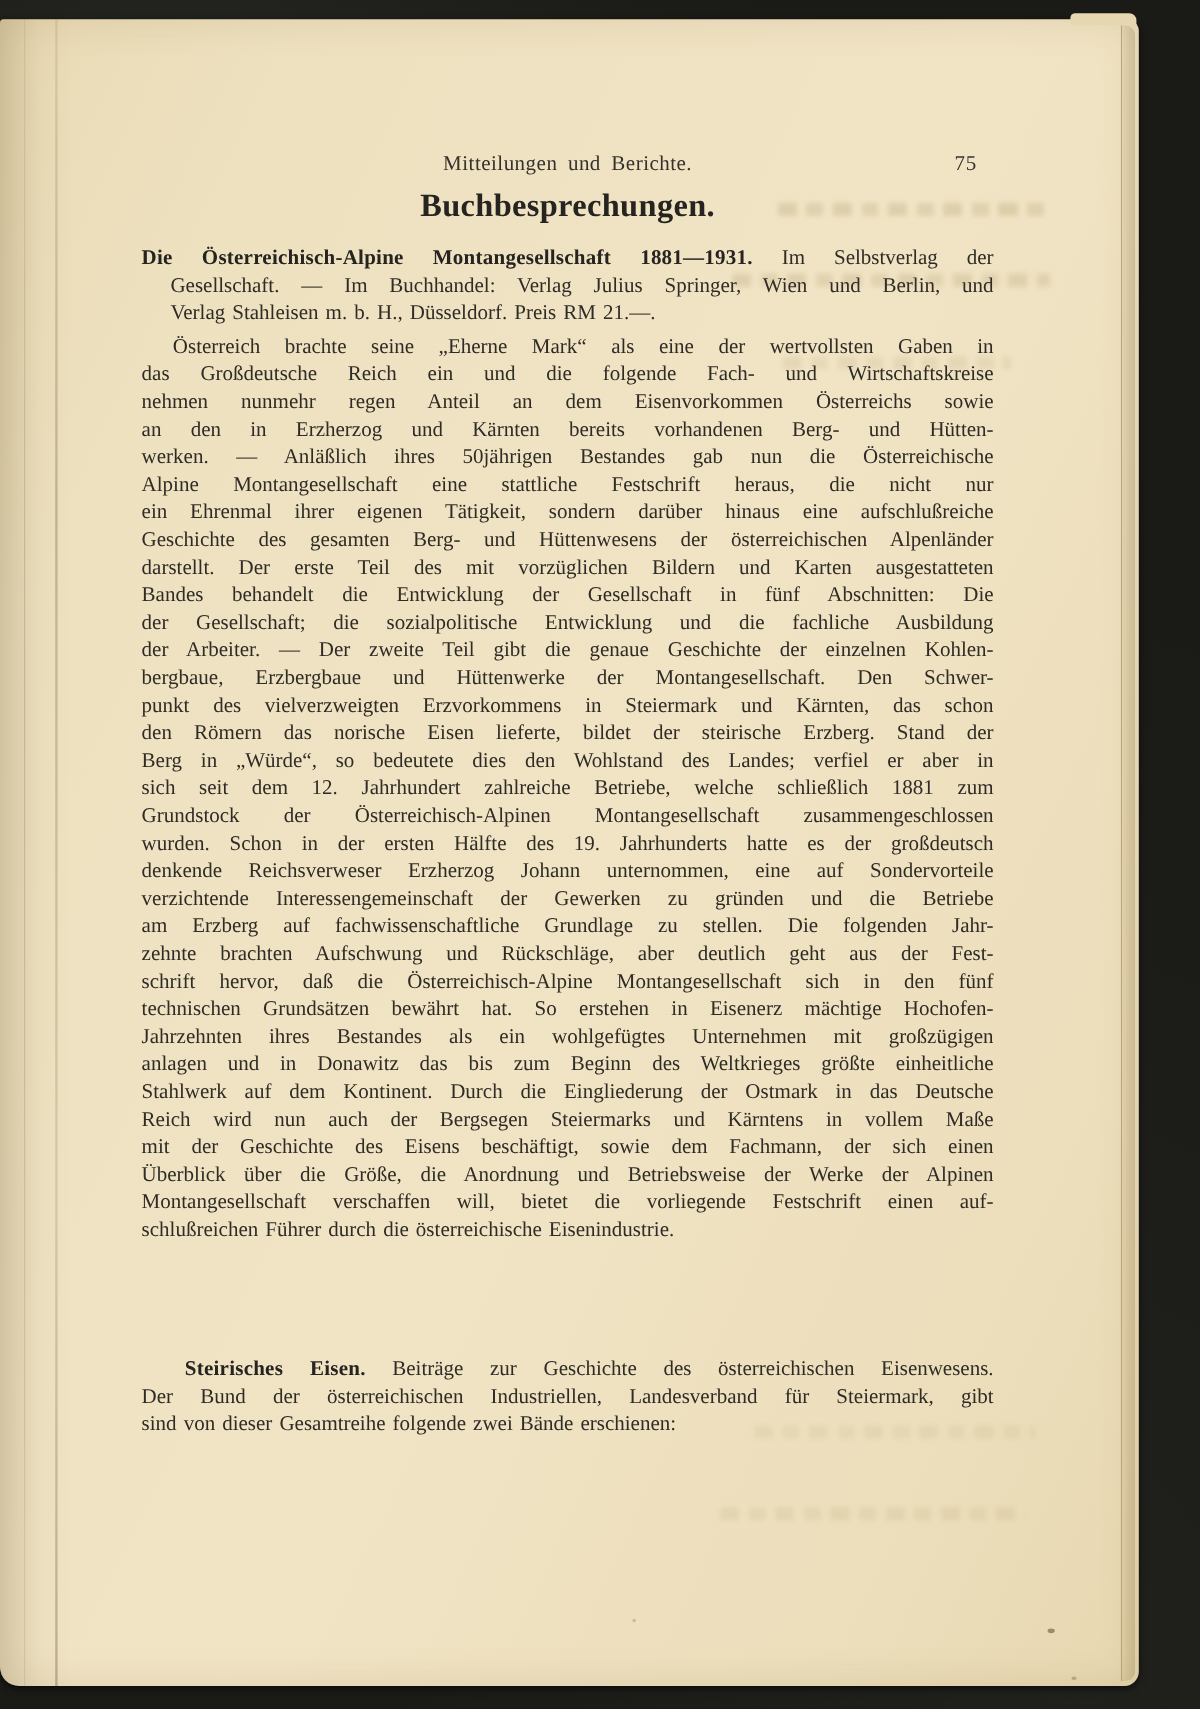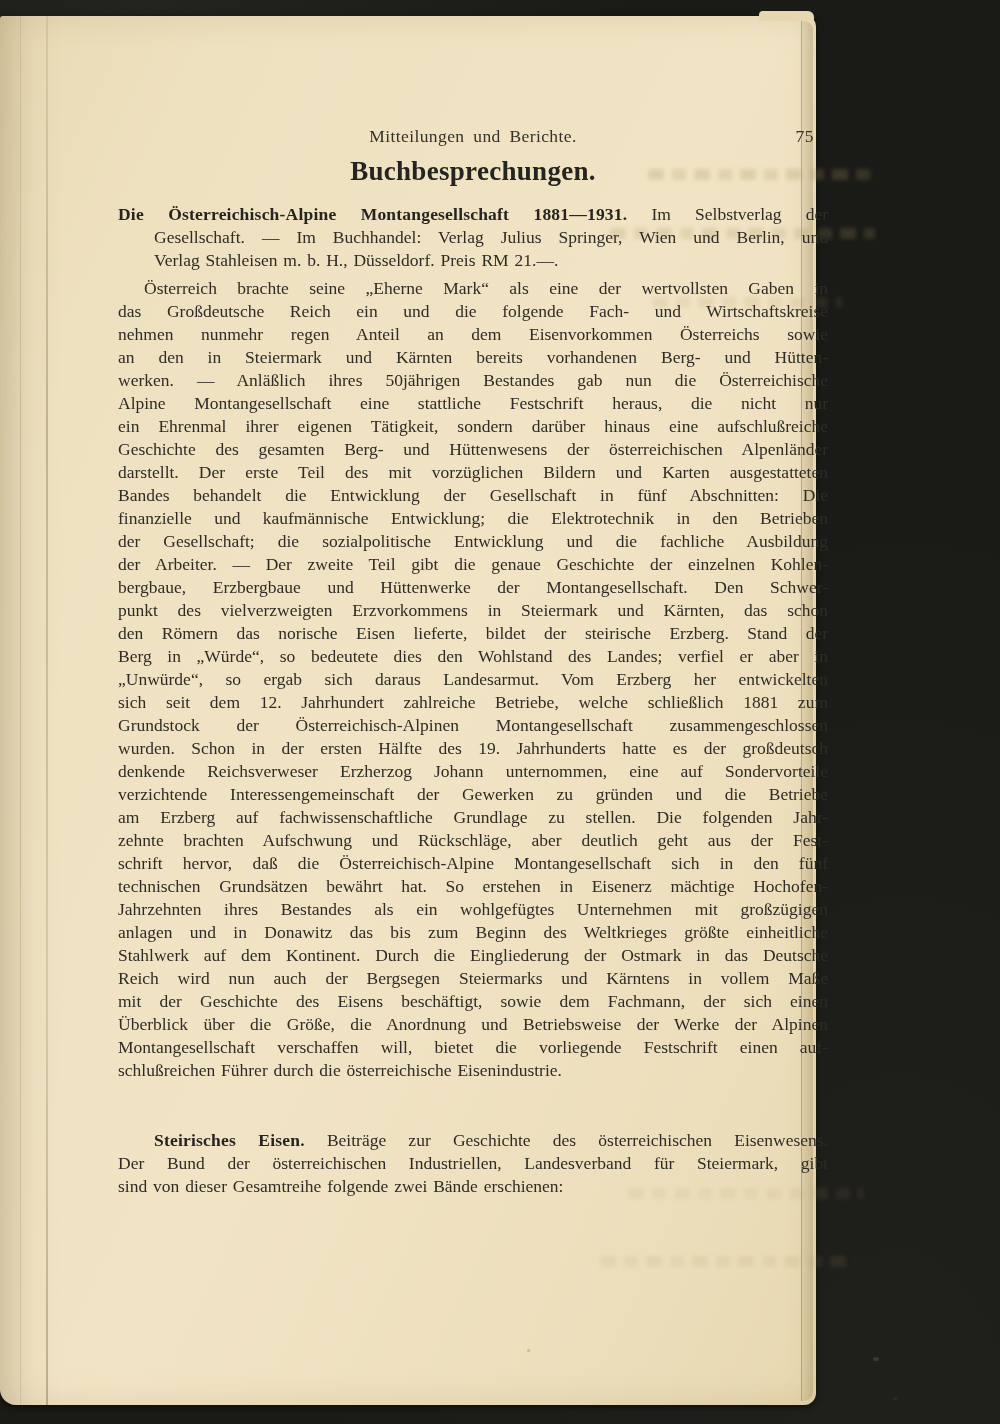--- a/index.html
+++ b/index.html
@@ -10,21 +10,21 @@
   }
   
   .bed-noise{
     position:absolute;inset:0;
     background:
       radial-gradient(ellipse at 15% 0%, rgba(60,60,55,.25), transparent 40%),
       radial-gradient(ellipse at 90% 100%, rgba(55,55,50,.2), transparent 45%);
   }
   
   .page{
-    position:absolute;left:0;top:16px;width:816px;height:1389px;
+    position:absolute;left:0;top:16px;width:949px;height:1389px;
     background:linear-gradient(115deg,#e9dab4 0%,#eee1c0 16%,#f1e4c5 52%,#ecdebb 84%,#e7d8b1 100%);
     border-radius:3px 10px 12px 16px;
     box-shadow:inset 0 0 34px rgba(120,95,45,.14), 0 2px 6px rgba(0,0,0,.55);
   }
   .corner-tab{
     position:absolute;right:2px;top:-5px;width:55px;height:10px;
     background:#e6d7b0;border-radius:4px 6px 0 0;
   }
   .gutter-shade{
     position:absolute;left:0;top:0;bottom:0;width:62px;
@@ -56,21 +56,21 @@
     font-size:27px;font-weight:bold;color:#262420;letter-spacing:.3px;
   }
   .entry1head{position:absolute;left:118px;top:187px;width:710px;}
   .body1{position:absolute;left:118px;top:261px;width:710px;}
   .entry2{position:absolute;left:118px;top:1113px;width:710px;}
   .tline{
     font-size:17.5px;line-height:23px;color:#2f2c26;
     text-align:justify;text-align-last:justify;word-spacing:1.5px;
   }
   .tline.last{text-align-last:left;}
-  .hang{margin-left:36px;}
+  .hang{margin-left:24px;}
   .indent{text-indent:26px;}
   .indent2{text-indent:36px;}
   .lead-bold{font-weight:bold;letter-spacing:.2px;color:#262420;}
   
   .ghost{
     position:absolute;height:11px;border-radius:2px;filter:blur(2px);
     background:repeating-linear-gradient(90deg,
       rgba(165,145,95,.45) 0 16px, transparent 16px 24px,
       rgba(165,145,95,.40) 24px 38px, transparent 38px 46px);
   }
@@ -115,35 +115,33 @@
   <div class="entry1head">
     <div class="tline"><span class="lead-bold">Die Österreichisch-Alpine Montangesellschaft 1881—1931.</span> <span>Im Selbstverlag der</span></div>
     <div class="tline hang">Gesellschaft. — Im Buchhandel: Verlag Julius Springer, Wien und Berlin, und</div>
     <div class="tline hang last">Verlag Stahleisen m. b. H., Düsseldorf. Preis RM 21.—.</div>
   </div>
 
   <div class="body1">
       <div class="tline indent">Österreich brachte seine „Eherne Mark“ als eine der wertvollsten Gaben in</div>
       <div class="tline">das Großdeutsche Reich ein und die folgende Fach- und Wirtschaftskreise</div>
       <div class="tline">nehmen nunmehr regen Anteil an dem Eisenvorkommen Österreichs sowie</div>
-      <div class="tline">an den in Steiermark und Kärnten bereits vorhandenen Berg- und Hütten-</div>
+      <div class="tline">an den in Erzherzog und Kärnten bereits vorhandenen Berg- und Hütten-</div>
       <div class="tline">werken. — Anläßlich ihres 50jährigen Bestandes gab nun die Österreichische</div>
       <div class="tline">Alpine Montangesellschaft eine stattliche Festschrift heraus, die nicht nur</div>
       <div class="tline">ein Ehrenmal ihrer eigenen Tätigkeit, sondern darüber hinaus eine aufschlußreiche</div>
       <div class="tline">Geschichte des gesamten Berg- und Hüttenwesens der österreichischen Alpenländer</div>
       <div class="tline">darstellt. Der erste Teil des mit vorzüglichen Bildern und Karten ausgestatteten</div>
       <div class="tline">Bandes behandelt die Entwicklung der Gesellschaft in fünf Abschnitten: Die</div>
-      <div class="tline">finanzielle und kaufmännische Entwicklung; die Elektrotechnik in den Betrieben</div>
       <div class="tline">der Gesellschaft; die sozialpolitische Entwicklung und die fachliche Ausbildung</div>
       <div class="tline">der Arbeiter. — Der zweite Teil gibt die genaue Geschichte der einzelnen Kohlen-</div>
       <div class="tline">bergbaue, Erzbergbaue und Hüttenwerke der Montangesellschaft. Den Schwer-</div>
       <div class="tline">punkt des vielverzweigten Erzvorkommens in Steiermark und Kärnten, das schon</div>
       <div class="tline">den Römern das norische Eisen lieferte, bildet der steirische Erzberg. Stand der</div>
       <div class="tline">Berg in „Würde“, so bedeutete dies den Wohlstand des Landes; verfiel er aber in</div>
-      <div class="tline">„Unwürde“, so ergab sich daraus Landesarmut. Vom Erzberg her entwickelten</div>
       <div class="tline">sich seit dem 12. Jahrhundert zahlreiche Betriebe, welche schließlich 1881 zum</div>
       <div class="tline">Grundstock der Österreichisch-Alpinen Montangesellschaft zusammengeschlossen</div>
       <div class="tline">wurden. Schon in der ersten Hälfte des 19. Jahrhunderts hatte es der großdeutsch</div>
       <div class="tline">denkende Reichsverweser Erzherzog Johann unternommen, eine auf Sondervorteile</div>
       <div class="tline">verzichtende Interessengemeinschaft der Gewerken zu gründen und die Betriebe</div>
       <div class="tline">am Erzberg auf fachwissenschaftliche Grundlage zu stellen. Die folgenden Jahr-</div>
       <div class="tline">zehnte brachten Aufschwung und Rückschläge, aber deutlich geht aus der Fest-</div>
       <div class="tline">schrift hervor, daß die Österreichisch-Alpine Montangesellschaft sich in den fünf</div>
       <div class="tline">technischen Grundsätzen bewährt hat. So erstehen in Eisenerz mächtige Hochofen-</div>
       <div class="tline">Jahrzehnten ihres Bestandes als ein wohlgefügtes Unternehmen mit großzügigen</div>

